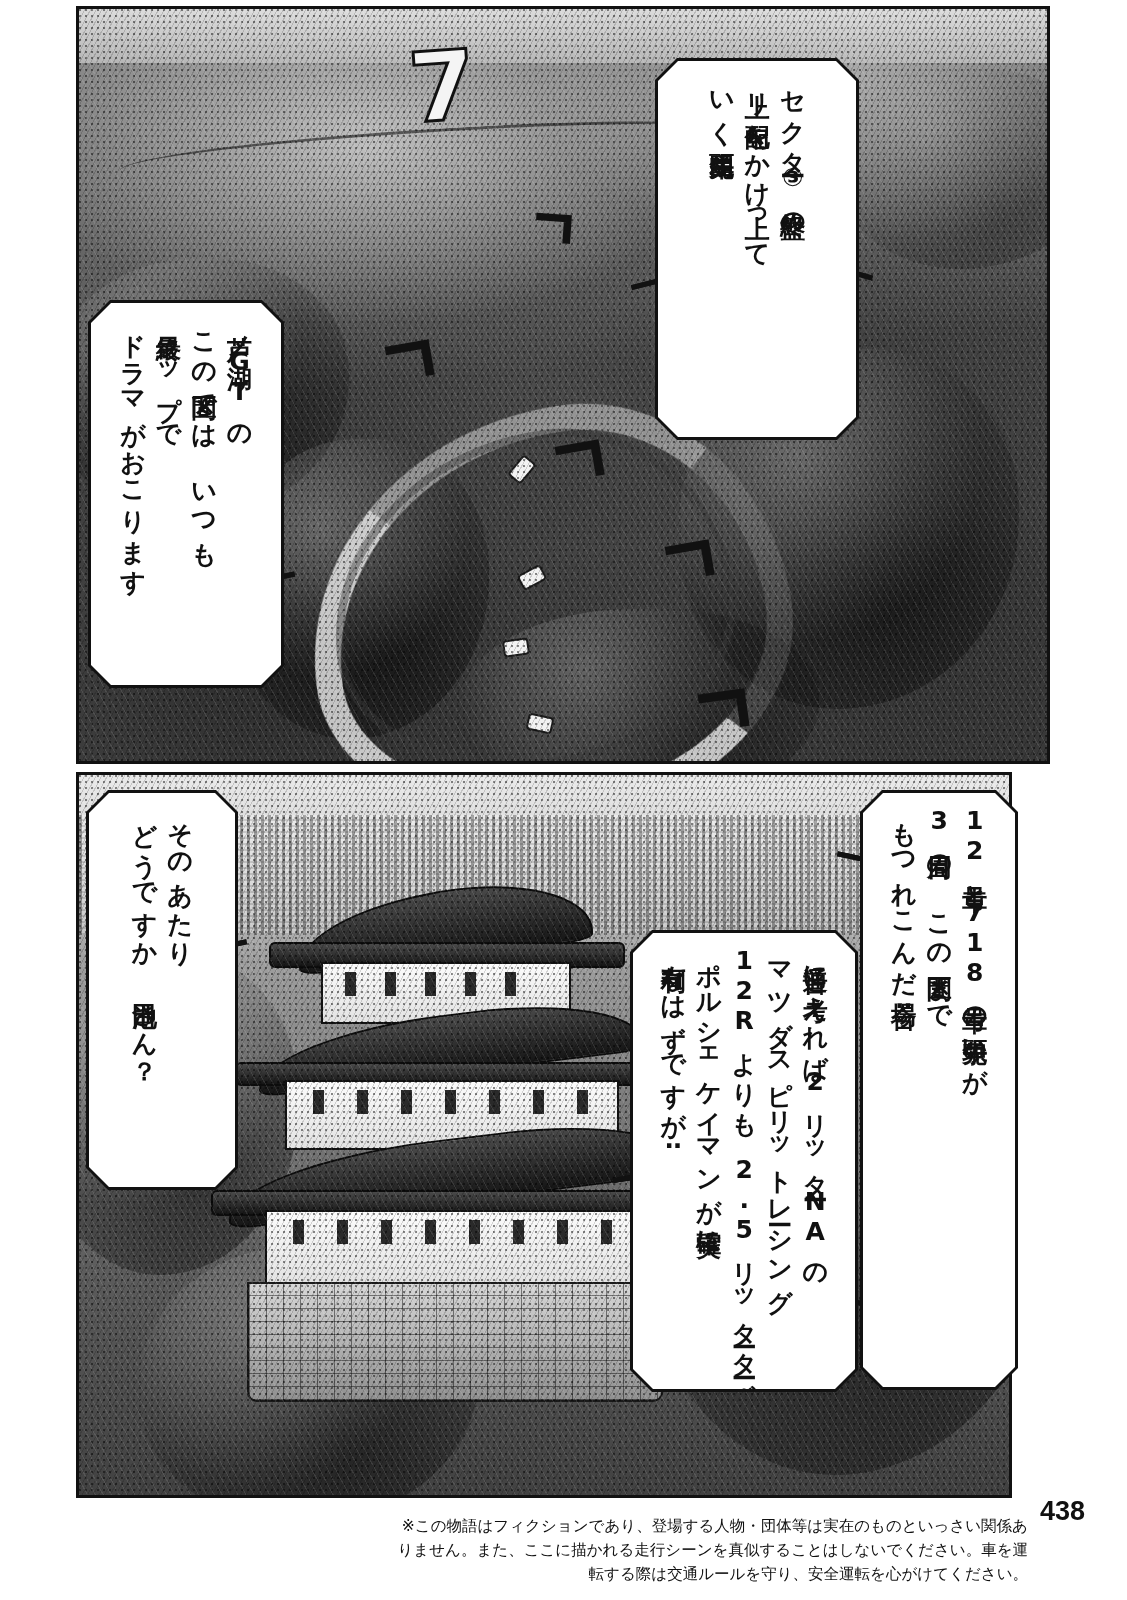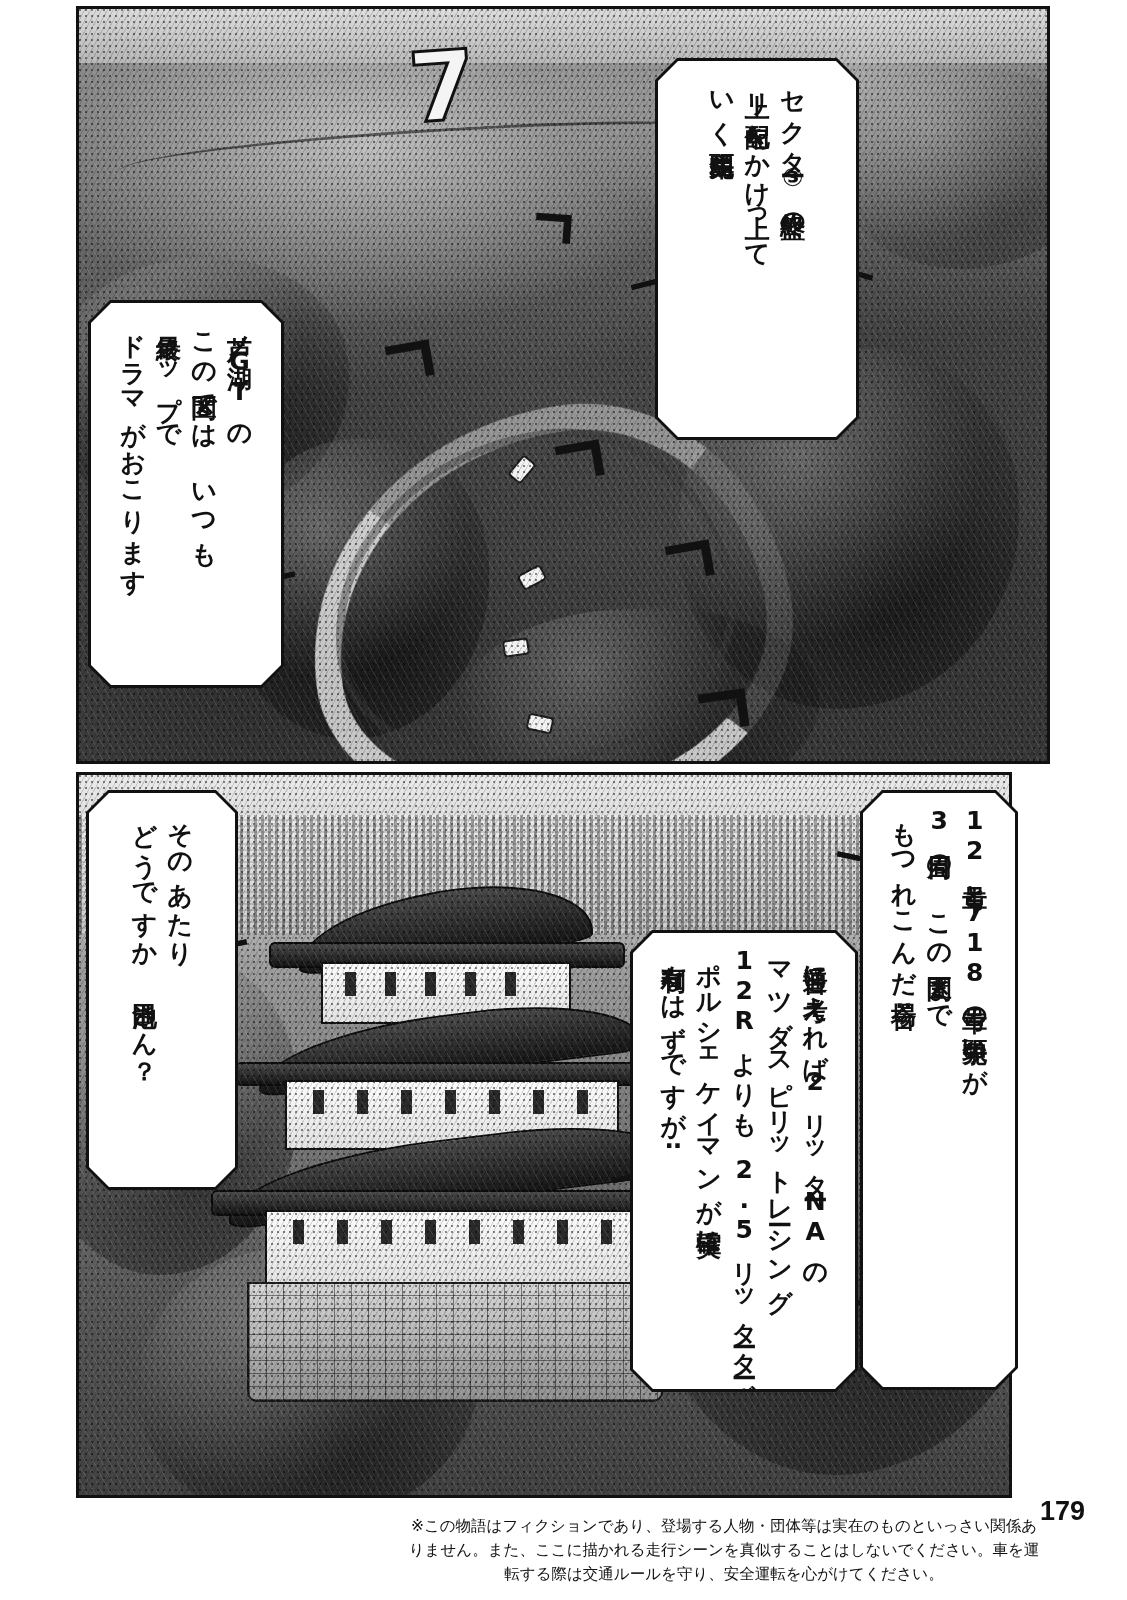--- a/index.html
+++ b/index.html
@@ -217,28 +217,28 @@
     position: absolute;
     right: 42px;
     top: 1496px;
     font-size: 27px;
     font-weight: 700;
     color: #111;
     font-family: "Liberation Sans", sans-serif;
   }
   #disclaimer {
     position: absolute;
-    left: 404px;
+    left: 388px;
     top: 1514px;
     width: 640px;
     font-family: "DejaVu Sans", "Liberation Sans", sans-serif;
     font-size: 15.5px;
     line-height: 1.55;
     color: #111;
-    text-align: center;
+    text-align: right;
   }
 </style>
 </head>
 <body>
 
 <div class="page">
 
   <div class="panel" id="panel-top">
     <div class="art forest">
       <div class="sky-band"></div>
@@ -375,16 +375,16 @@
   </div>
 
   <div class="balloon hex" id="balloon-5">
     <div class="fill"></div>
     <div class="bal-inner">
       <div class="vtext">そのあたり
 どうですか 池田さん？</div>
     </div>
   </div>
 
-  <div id="page-number">179</div>
+  <div id="page-number">438</div>
   <div id="disclaimer">※この物語はフィクションであり、登場する人物・団体等は実在のものといっさい関係ありません。また、ここに描かれる走行シーンを真似することはしないでください。車を運転する際は交通ルールを守り、安全運転を心がけてください。</div>
 
 </div>
 
 </body></html>

